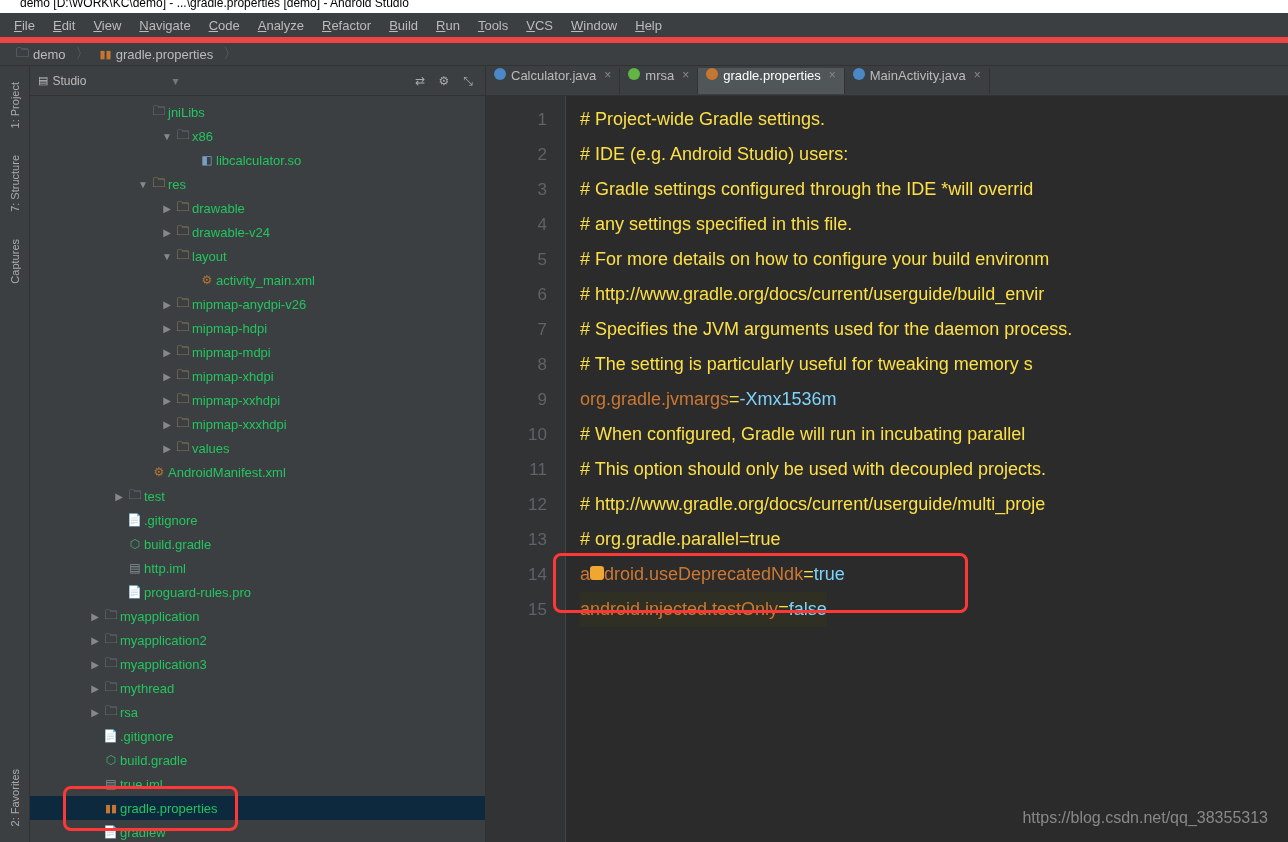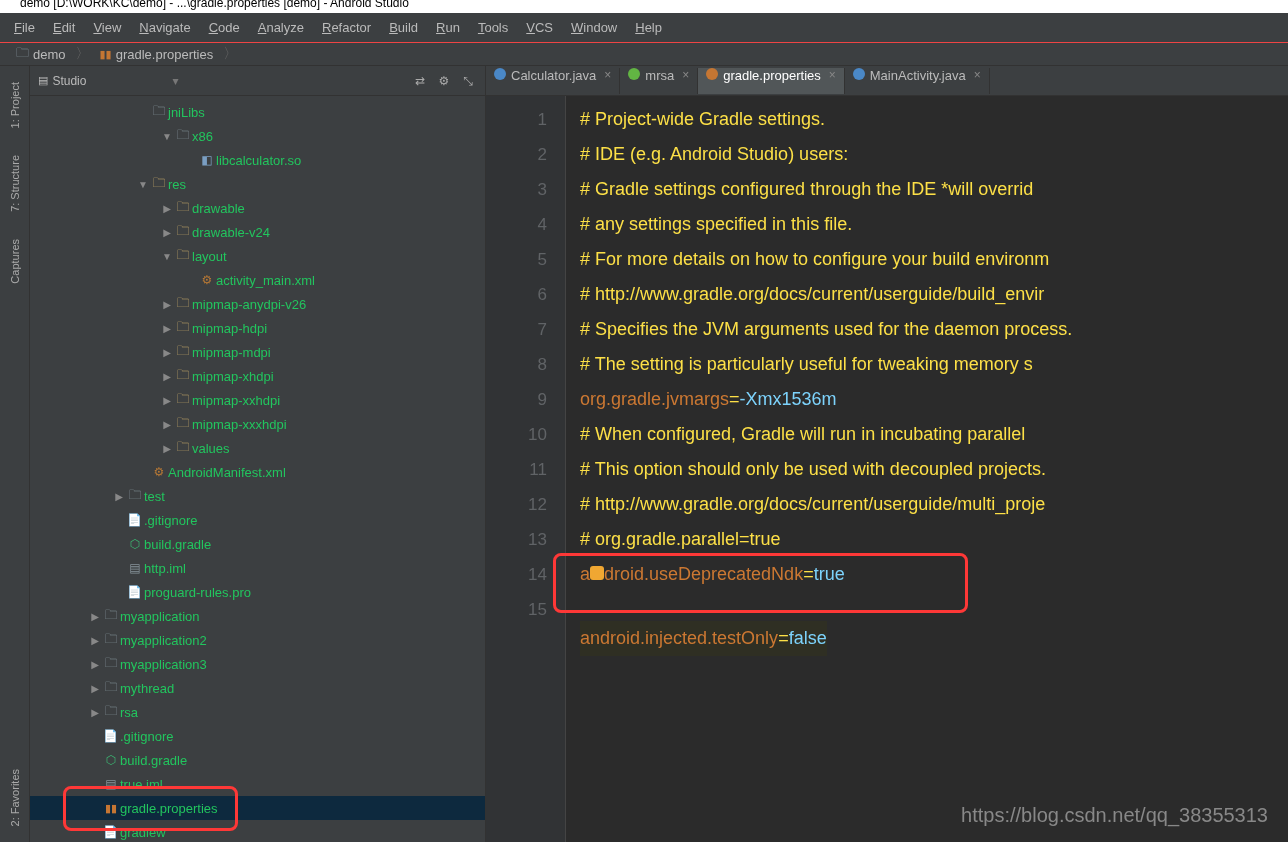--- a/index.html
+++ b/index.html
@@ -1,19 +1,19 @@
 <!DOCTYPE html>
 <html><head>
 <meta charset="utf-8">
 <style>
 * { margin: 0; padding: 0; box-sizing: border-box; font-family: "Segoe UI", Arial, sans-serif; user-select: none; }
 body { width: 1288px; height: 842px; background: #3c3f41; color: #bbbbbb; overflow: hidden; position: relative; }
 .title-bar { height: 13px; background: #fff; color: #000; font-size: 12px; padding-left: 20px; display: flex; align-items: flex-end; overflow: hidden; }
 .title-bar span { position: relative; top: -3px; }
-.menu-bar { height: 30px; background: #3c3f41; display: flex; align-items: center; padding: 0 5px; border-bottom: 1px solid #ef4444; font-size: 13px; }
+.menu-bar { height: 30px; background: #3c3f41; display: flex; align-items: center; padding: 0 5px; border-bottom: 6px solid #ef4444; font-size: 13px; }
 .menu-item { padding: 4px 9px; cursor: pointer; color: #bbbbbb; }
 .menu-item u { text-decoration: underline; }
 .breadcrumb { height: 23px; background: #3c3f41; display: flex; align-items: center; padding: 0 10px; font-size: 13px; border-bottom: 1px solid #323232; gap: 4px; }
 .breadcrumb-item { display: flex; align-items: center; gap: 4px; padding: 0 6px; }
 .breadcrumb-arrow { color: #666; font-size: 14px; }
 .main { display: flex; height: 776px; }
 .left-panel { width: 30px; background: #3c3f41; border-right: 1px solid #323232; display: flex; flex-direction: column; align-items: center; padding-top: 10px; font-size: 11px; gap: 15px; }
 .left-panel .vertical-tab { writing-mode: vertical-rl; transform: rotate(180deg); padding: 6px 2px; color: #aaa; cursor: pointer; display: flex; align-items: center; gap: 4px; }
 .project-pane { width: 456px; background: #3c3f41; display: flex; flex-direction: column; border-right: 1px solid #323232; }
 .project-header { height: 30px; display: flex; align-items: center; padding: 0 8px; gap: 6px; border-bottom: 1px solid #323232; font-size: 12px; }
@@ -30,24 +30,24 @@
 .tab { height: 26px; display: flex; padding: 0 8px; font-size: 13px; gap: 5px; border-right: 1px solid #323232; background: #3c3f41; cursor: pointer; }
 .tab.active { background: #515658; color: #fff; }
 .tab .close { color: #888; font-size: 12px; padding-left: 3px; }
 .circle-icon { width: 12px; height: 12px; border-radius: 50%; display: inline-block; }
 .code { flex: 1; display: flex; font-family: "Consolas", "Monaco", monospace; font-size: 18px; overflow: hidden; position: relative; }
 .gutter { width: 80px; background: #313335; color: #606366; text-align: right; padding: 6px 18px 0 0; line-height: 35px; font-size: 17px; border-right: 1px solid #444; }
 .code-text { flex: 1; padding: 6px 0 0 14px; line-height: 35px; white-space: pre; color: #808080; }
 .ck { color: #cc7832; }
 .cv { color: #7dd3fc; }
 .cc { color: #fde047; }
-.caret-line { background: rgba(50,50,30,0.6); display: inline-block; margin-top: 29px;}
+.caret-line { background: rgba(50,50,30,0.6); display: inline-block;}
 .highlight-box-1 { position: absolute; border: 3px solid #fe3837; border-radius: 8px; left: 553px; top: 553px; width: 415px; height: 60px; pointer-events: none; }
 .highlight-box-2 { position: absolute; border: 3px solid #fe3837; border-radius: 8px; left: 63px; top: 786px; width: 175px; height: 45px; pointer-events: none; }
-.watermark { position: absolute; right: 20px; bottom: 15px; color: #888; font-family: "Microsoft YaHei", sans-serif; font-size: 20px; }
+.watermark { position: absolute; right: 20px; bottom: 15px; color: #888; font-family: "Microsoft YaHei", sans-serif; font-size: 16px; }
 .folder-glyph { color:#87939A; font-size:13px; }
 .yellow-folder { color:#c5a86a; font-size:13px; }
 .file-icon {color:#87939a; font-size:12px;}
 .bulb { display:inline-block; width:14px; height:14px; background:#f0a732; border-radius:3px; vertical-align:middle; position:relative; top:-2px;}
 </style>
 </head>
 <body>
 
 <div class="title-bar">
     <span>demo [D:\WORK\KC\demo] - ...\gradle.properties [demo] - Android Studio</span>

